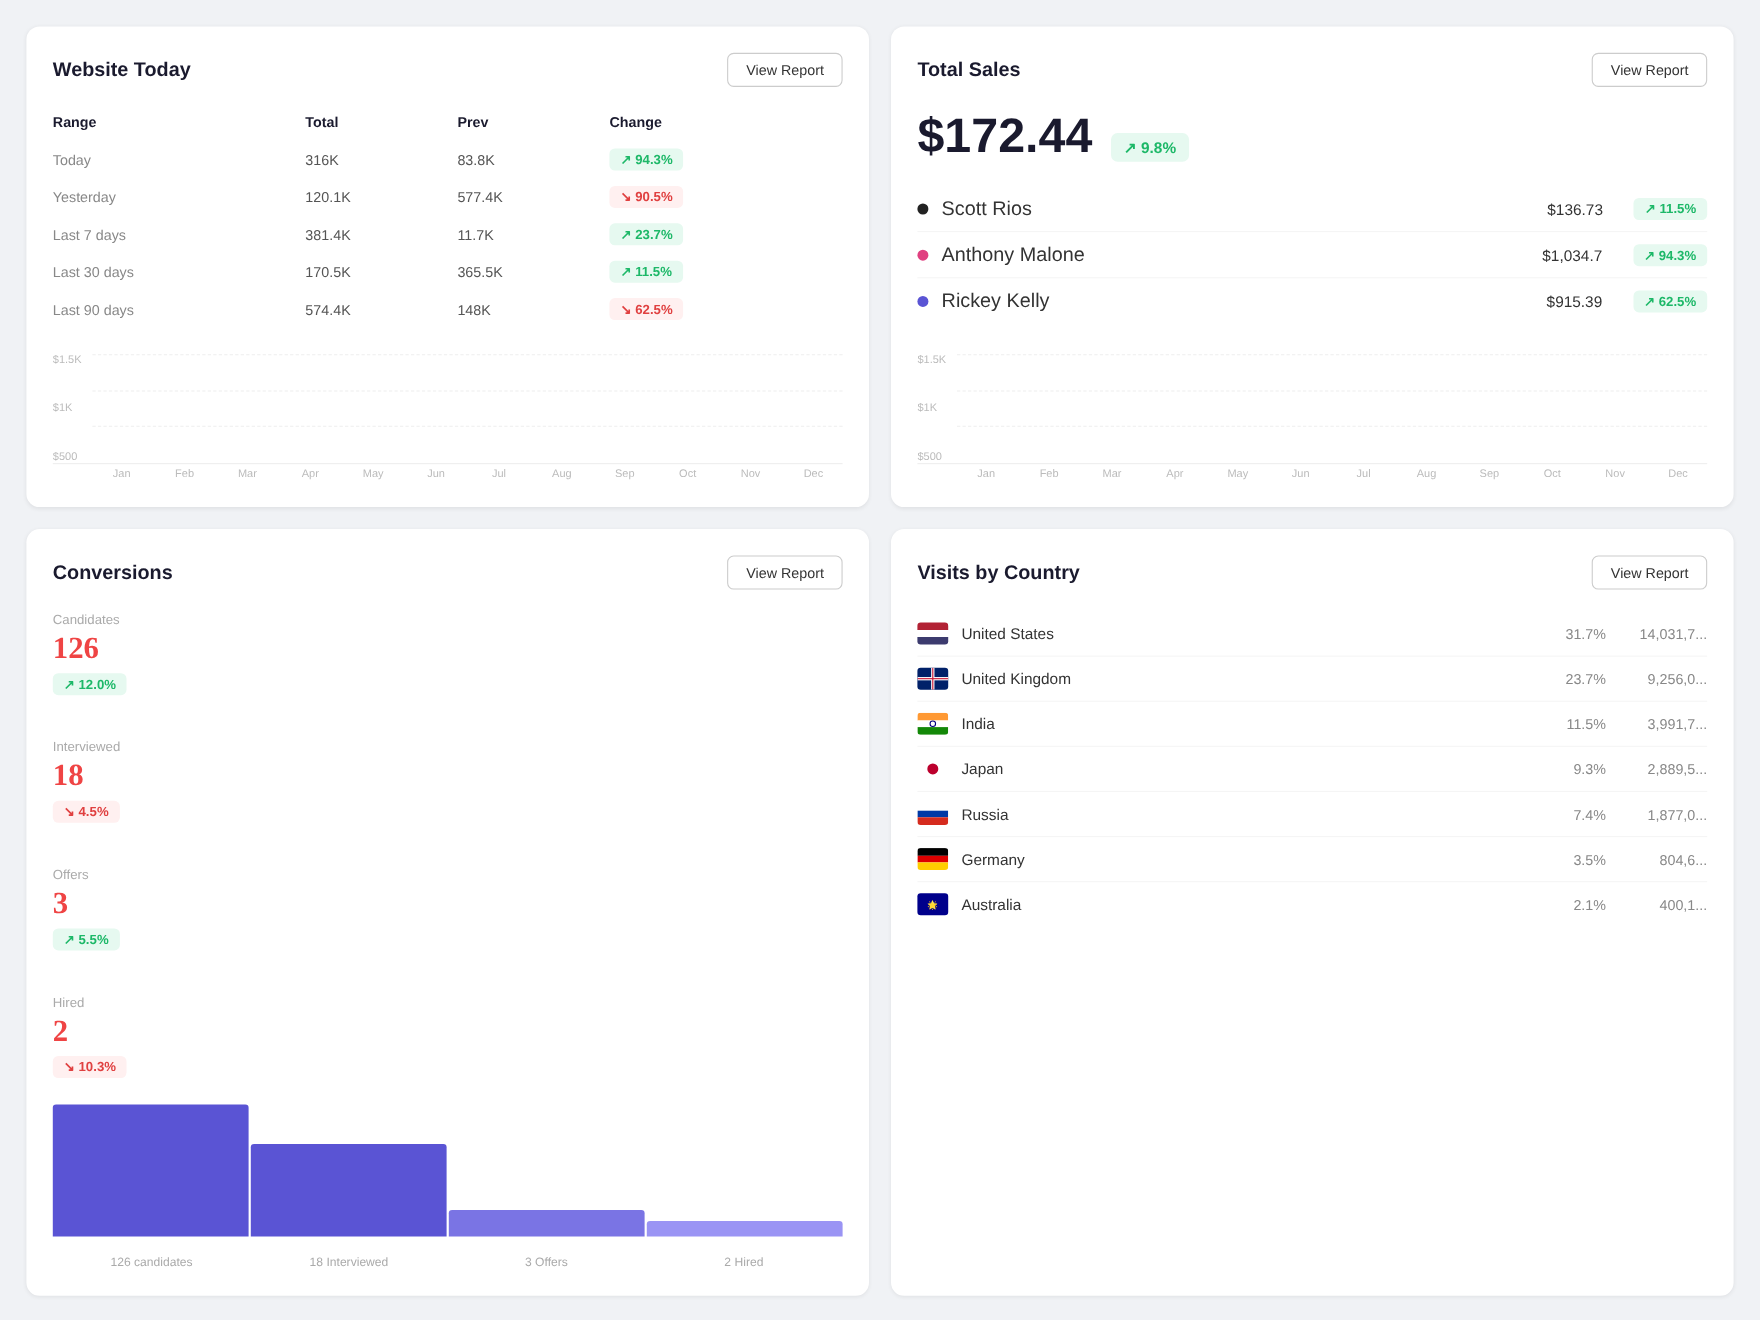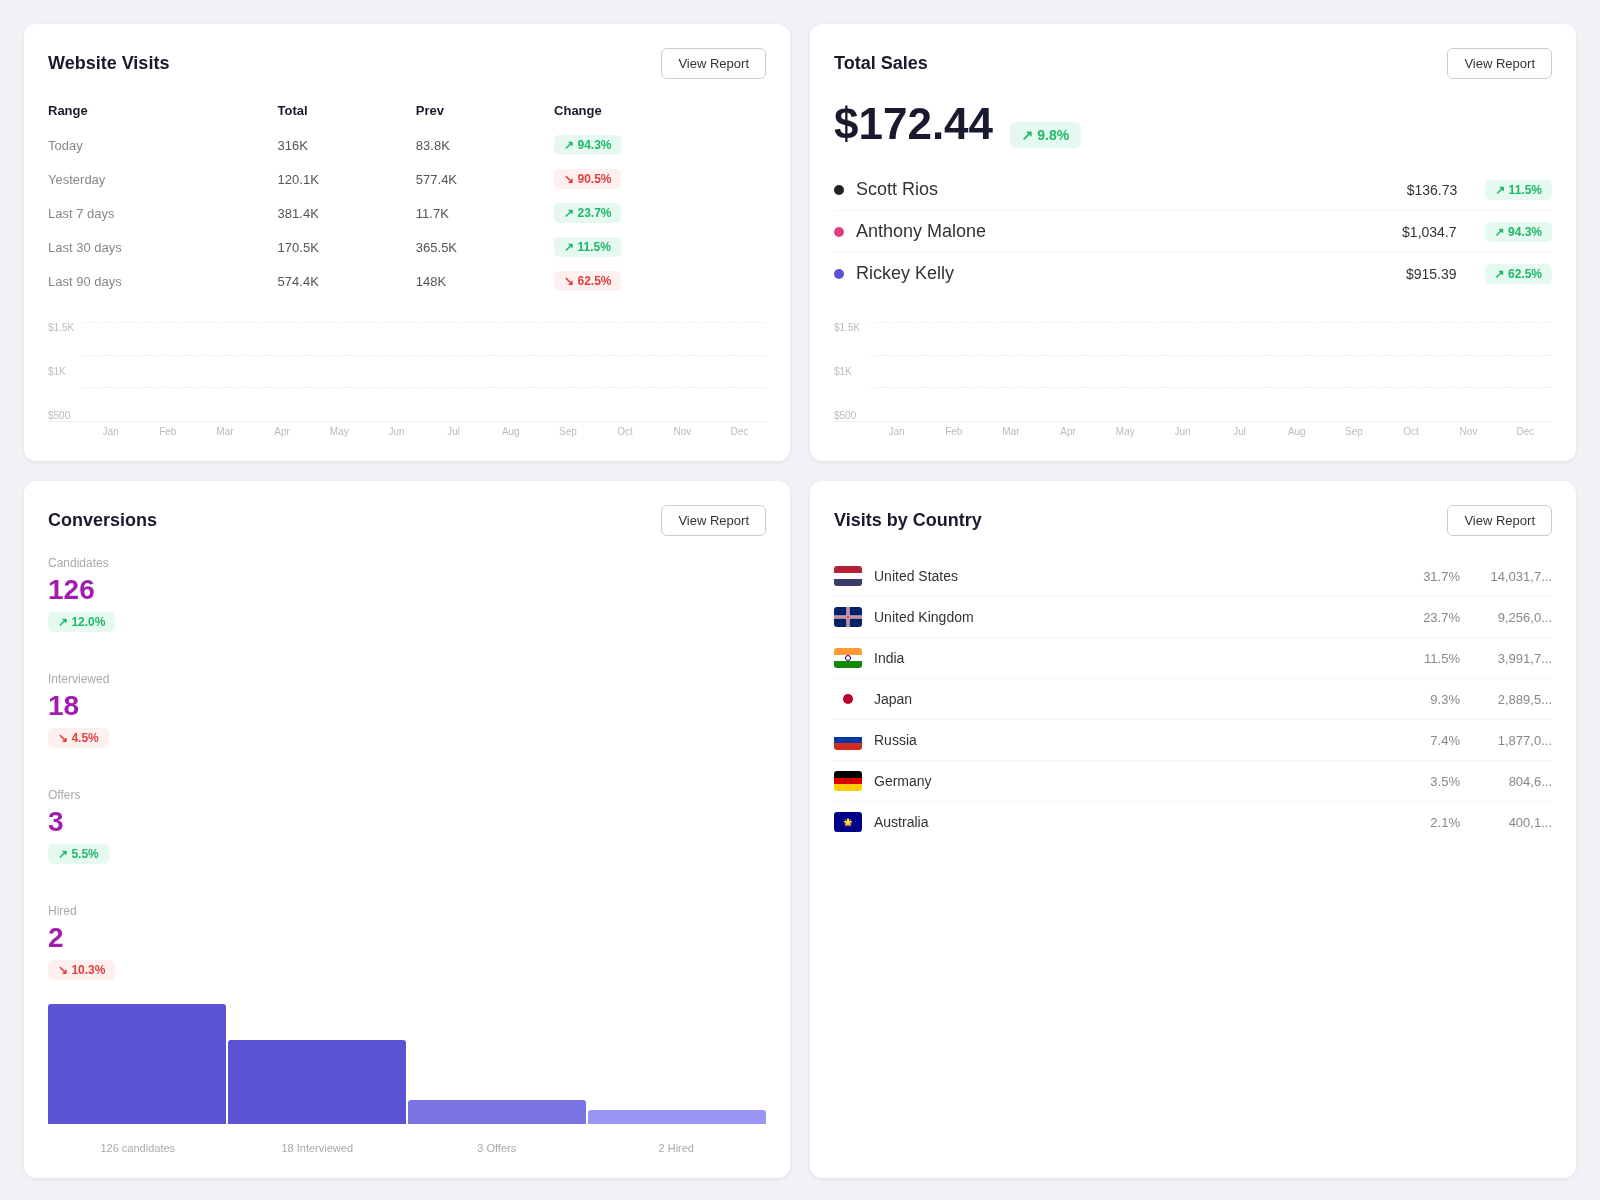--- a/index.html
+++ b/index.html
@@ -197,22 +197,23 @@
       flex-direction: column;
     }
     .conv-stat-label {
       font-size: 12px;
       color: #aaa;
       margin-bottom: 4px;
     }
     .conv-stat-value {
       font-size: 28px;
       font-weight: 700;
-      color: #a21caf;
+      color: #ef4444;
       margin-bottom: 6px;
+      font-family: Liberation Serif, serif;
     }
     .funnel-labels {
       display: flex;
       gap: 0;
       margin-top: 4px;
     }
     .funnel-label {
       flex: 1;
       font-size: 11px;
       color: #aaa;
@@ -277,21 +278,21 @@
       flex: 1;
     }
   </style>
 </head>
 <body>
 
 <div class="dashboard">
 
   <div class="card">
     <div class="card-header">
-      <span class="card-title">Website Visits</span>
+      <span class="card-title">Website Today</span>
       <button class="view-report-btn">View Report</button>
     </div>
     <table class="visits-table">
       <thead>
         <tr>
           <th>Range</th>
           <th>Total</th>
           <th>Prev</th>
           <th>Change</th>
         </tr>

